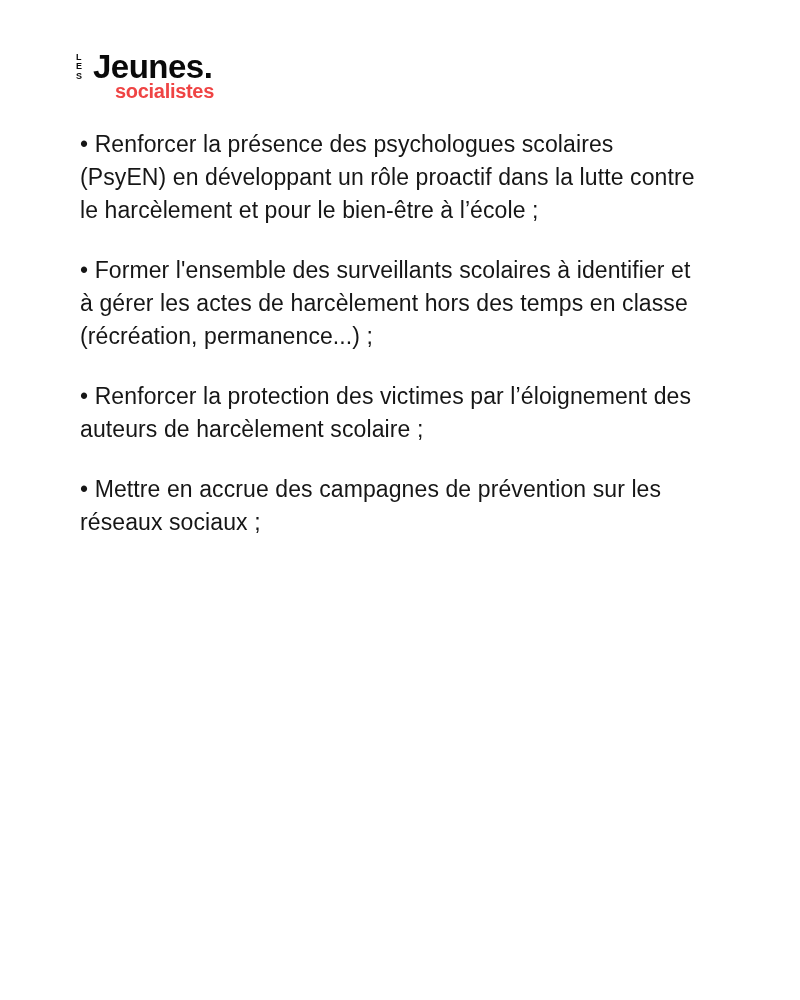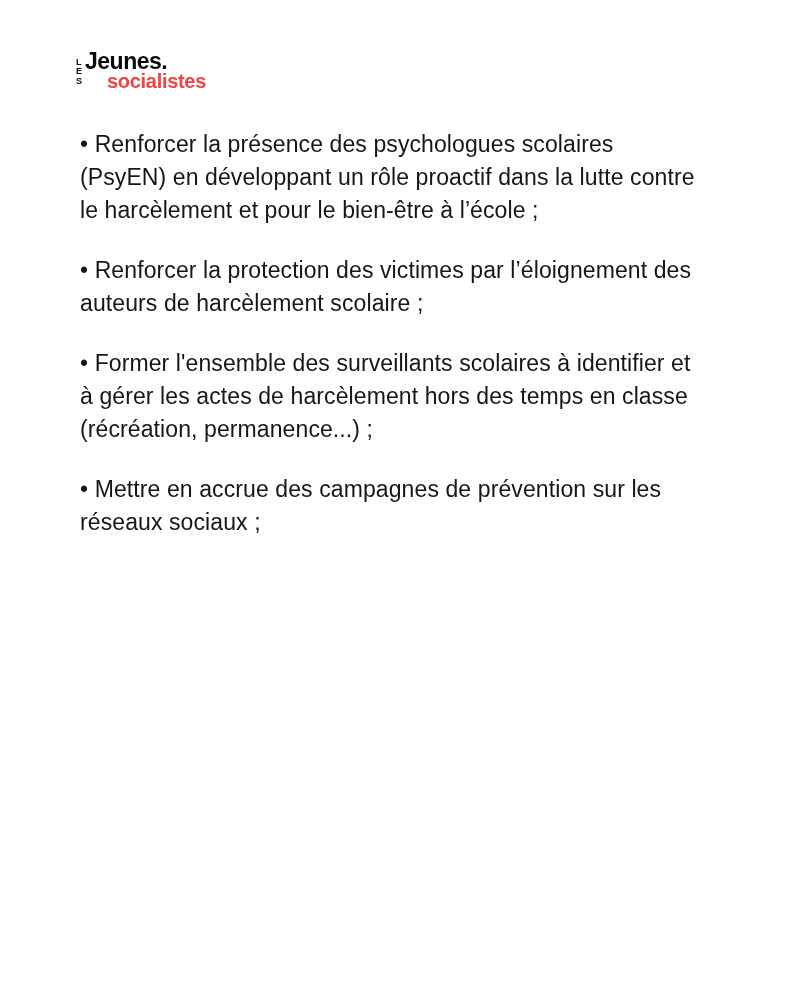--- a/index.html
+++ b/index.html
@@ -20,38 +20,39 @@
     inset: 0;
     background: #ffffff;
   }
 
   
   .logo {
     position: absolute;
     top: 50px;
     left: 76px;
     display: flex;
-    align-items: center;
+    align-items: flex-start;
+    gap: 8px;
   }
   .logo-les {
     font-size: 9px;
     font-weight: 800;
     line-height: 1.05;
     width: 8px;
     word-break: break-all;
     letter-spacing: 0;
     margin-top: 3px;
     margin-right: 1px;
     color: #0a0a0a;
   }
   .logo-words {
     position: relative;
   }
   .logo-line1 {
-    font-size: 23px;
+    font-size: 33px;
     font-weight: 800;
     letter-spacing: -0.5px;
     line-height: 1;
     color: #0a0a0a;
   }
   .logo-line2 {
     font-size: 20px;
     font-weight: 800;
     letter-spacing: -0.3px;
     line-height: 1;
@@ -84,18 +85,18 @@
   <div class="logo">
     <div class="logo-les">LES</div>
     <div class="logo-words">
       <div class="logo-line1">Jeunes.</div>
       <div class="logo-line2">socialistes</div>
     </div>
   </div>
 
   <div class="content">
     <p class="paragraph">• Renforcer la présence des psychologues scolaires (PsyEN) en développant un rôle proactif dans la lutte contre le harcèlement et pour le bien-être à l’école ;</p>
+    <p class="paragraph">• Former l'ensemble des surveillants scolaires à identifier et à gérer les actes de harcèlement hors des temps en classe (récréation, permanence...) ;</p>
     <p class="paragraph">• Renforcer la protection des victimes par l’éloignement des auteurs de harcèlement scolaire ;</p>
-    <p class="paragraph">• Former l'ensemble des surveillants scolaires à identifier et à gérer les actes de harcèlement hors des temps en classe (récréation, permanence...) ;</p>
     <p class="paragraph">• Mettre en accrue des campagnes de prévention sur les réseaux sociaux ;</p>
   </div>
 
 </div>
 
 </body></html>

